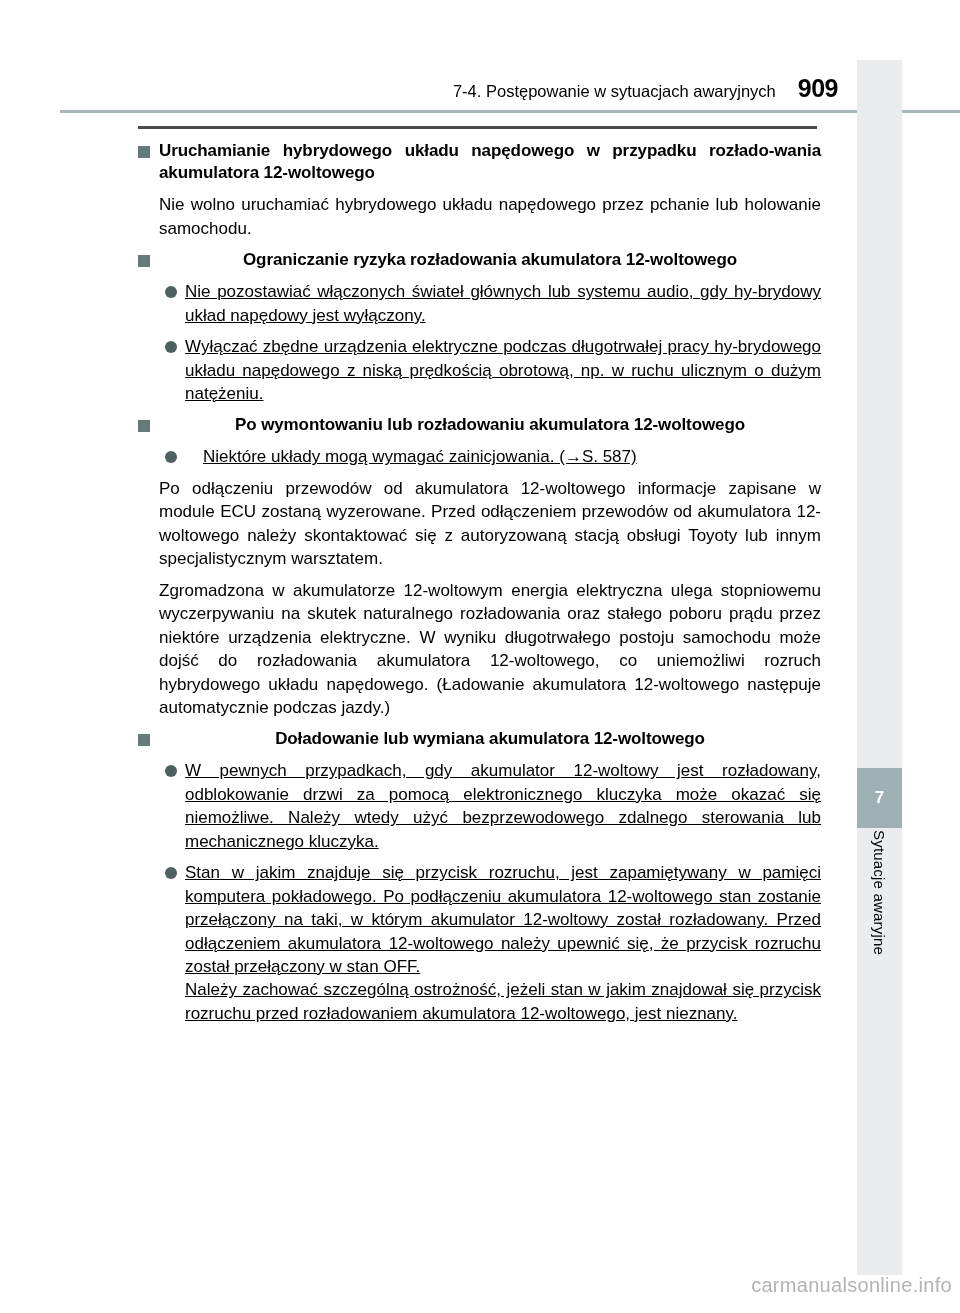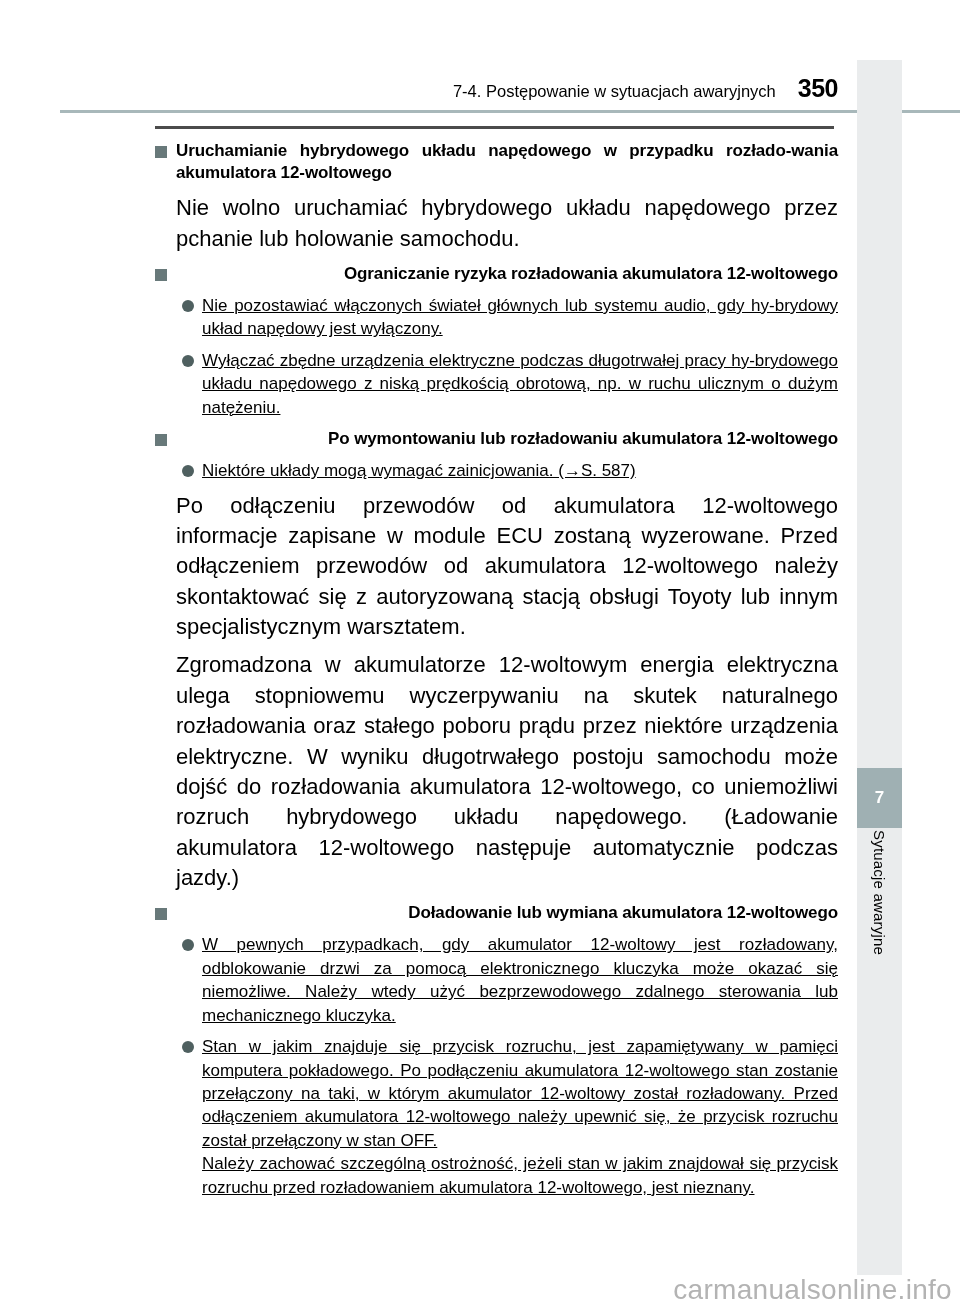--- a/index.html
+++ b/index.html
@@ -91,21 +91,21 @@
     left: 60px;
     top: 110px;
     width: 900px;
     height: 2.5px;
     background: #a8b8ba;
   }
 
   
   .content {
     position: absolute;
-    left: 155px;
+    left: 138px;
     top: 126px;
     width: 683px;
   }
   .top-rule {
     width: 679px;
     height: 2.5px;
     background: #4b4b4b;
     margin-bottom: 11px;
   }
 
@@ -126,25 +126,25 @@
   }
   .h-text {
     font-size: 17px;
     font-weight: bold;
     line-height: 1.35;
     text-align: justify;
     text-justify: inter-word;
     flex: 1 1 auto;
     letter-spacing: -0.1px;
   }
-  .h-text.nojust { text-align: right; }
+  .h-text.nojust { text-align: center; }
 
   
   .para {
-    font-size: 22px;
+    font-size: 17px;
     line-height: 1.38;
     text-align: justify;
     text-justify: inter-word;
     margin: 8px 0 0 21px;
     width: 662px;
   }
 
   
   .b-item {
     display: flex;
@@ -161,41 +161,41 @@
     margin-top: 6px;
     margin-right: 8px;
   }
   .b-text {
     font-size: 17px;
     line-height: 1.38;
     text-align: justify;
     text-justify: inter-word;
     flex: 1 1 auto;
   }
-  .b-text.noj { text-align: left; }
+  .b-text.noj { text-align: left; margin-left: 18px; }
 
   
   .watermark {
     position: absolute;
     left: 0;
     top: 1274px;
     width: 952px;
     text-align: right;
-    font-size: 28px;
+    font-size: 20px;
     color: #b3b3b3;
     letter-spacing: 0.3px;
   }
 </style>
 </head>
 <body>
 
 <div class="page">
 
   <div class="header">
-    <span class="header-title">7-4. Postępowanie w sytuacjach awaryjnych</span><span class="header-page">350</span>
+    <span class="header-title">7-4. Postępowanie w sytuacjach awaryjnych</span><span class="header-page">909</span>
   </div>
   <div class="header-rule"></div>
 
   <div class="side-strip"></div>
   <div class="side-tab">
     <span>7</span>
   </div>
   <div class="side-label">
     <span>Sytuacje awaryjne</span>
   </div>

